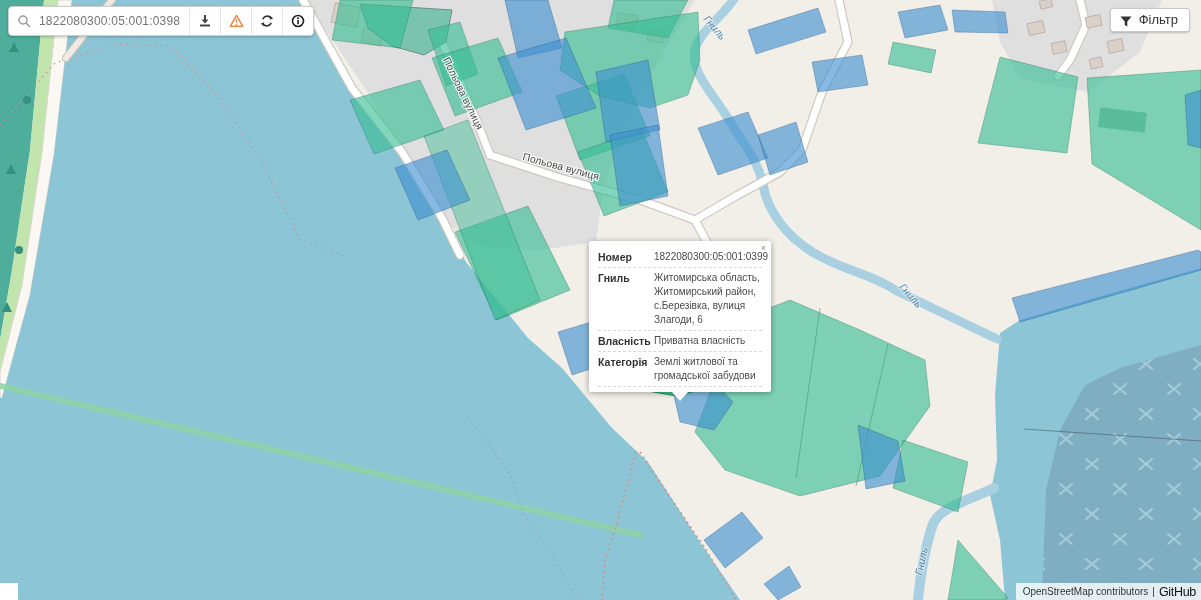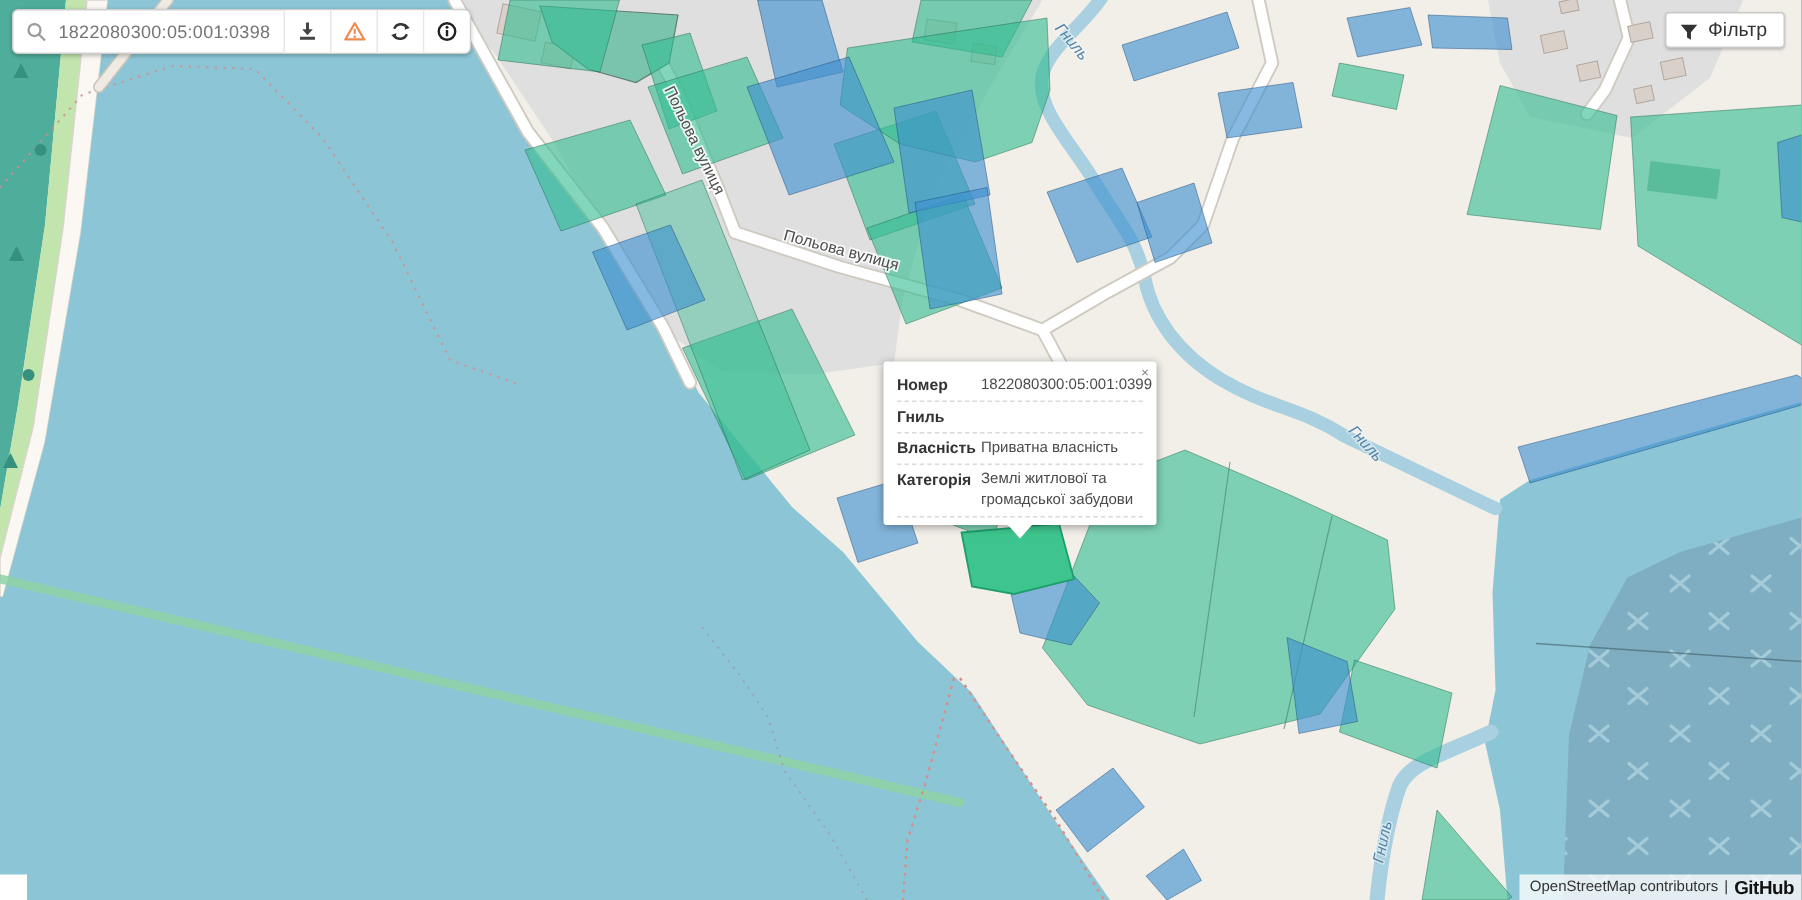--- a/index.html
+++ b/index.html
@@ -33,21 +33,21 @@
   .plabel{width:52px;flex:none;font-size:10.5px;font-weight:bold;color:#333;line-height:14px;}
   .pvalue{flex:1;font-size:10px;color:#4a4a4a;line-height:14px;padding-left:4px;}
   .popup-tail{position:absolute;left:50%;bottom:-9px;margin-left:-8px;width:0;height:0;
               border-left:8px solid transparent;border-right:8px solid transparent;border-top:9px solid #fff;}
 
   
   .attribution{position:absolute;right:0;bottom:0;height:17px;display:flex;align-items:center;gap:4px;
                background:rgba(255,255,255,.78);padding:0 5px 0 7px;z-index:20;margin-left:30px;}
   .attr-osm{font-size:10px;color:#333;}
   .attr-sep{font-size:10px;color:#333;}
-  .attr-brand{font-size:12.5px;font-weight:bold;color:#111;letter-spacing:-.3px;}
+  .attr-brand{font-size:12.5px;font-weight:normal;color:#111;letter-spacing:-.3px;}
 
   .corner-box{position:absolute;left:0;bottom:0;width:18px;height:17px;background:#fff;z-index:15;}
 
   .mlabel{font-family:"Liberation Sans",sans-serif;font-size:10.5px;fill:#4d4d4d;
           paint-order:stroke;stroke:rgba(255,255,255,.85);stroke-width:2.4px;}
   .wlabel{font-family:"Liberation Sans",sans-serif;font-size:10.5px;font-style:italic;fill:#5484A8;
           paint-order:stroke;stroke:rgba(240,245,245,.6);stroke-width:2px;}
 </style>
 </head>
 <body>
@@ -246,20 +246,21 @@
   </button>
 
   <div class="popup">
     <div class="popup-close">×</div>
     <div class="prow">
       <div class="plabel">Номер</div>
       <div class="pvalue">1822080300:05:001:0399</div>
     </div>
     <div class="prow">
       <div class="plabel">Гниль</div>
+      <div class="pvalue">Житомирська область, Житомирський район, с.Березівка, вулиця Злагоди, 6</div>
     </div>
     <div class="prow">
       <div class="plabel">Власність</div>
       <div class="pvalue">Приватна власність</div>
     </div>
     <div class="prow">
       <div class="plabel">Категорія</div>
       <div class="pvalue">Землі житлової та громадської забудови</div>
     </div>
     <div class="popup-tail"></div>

